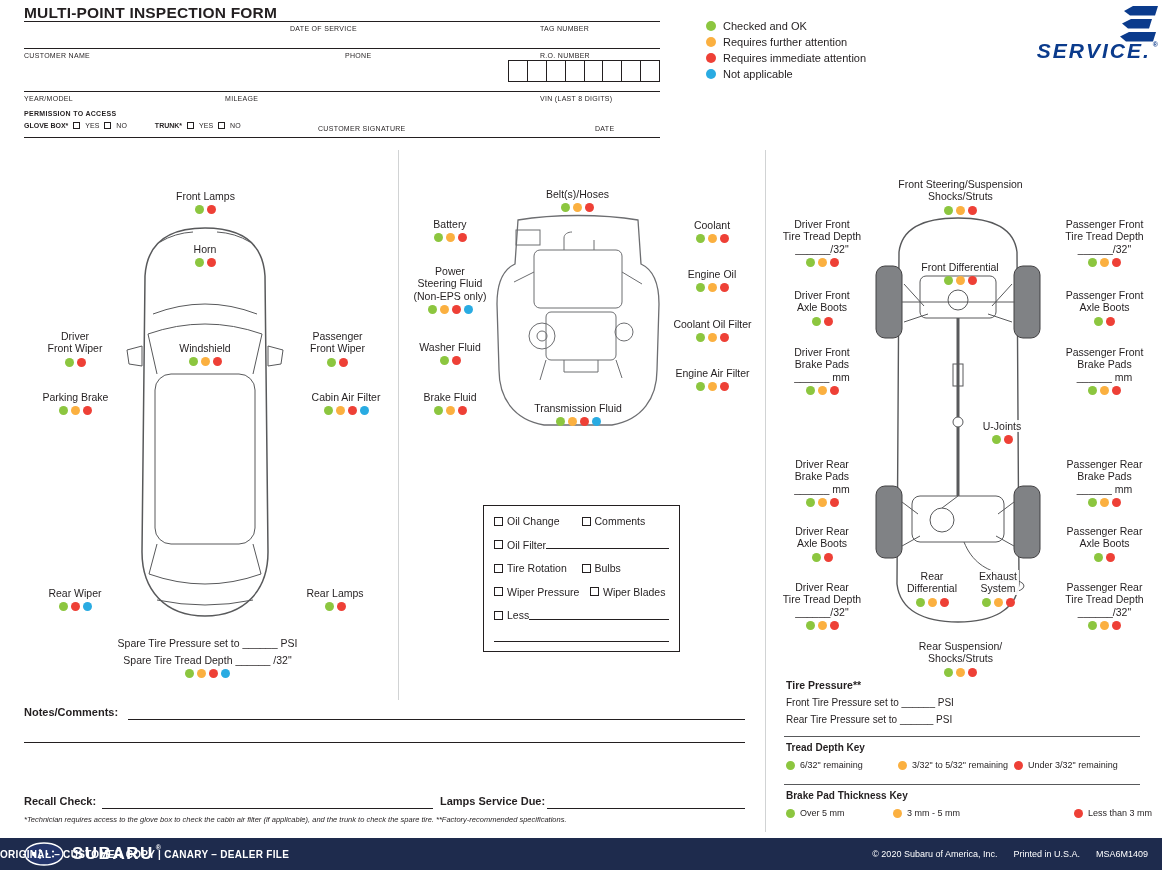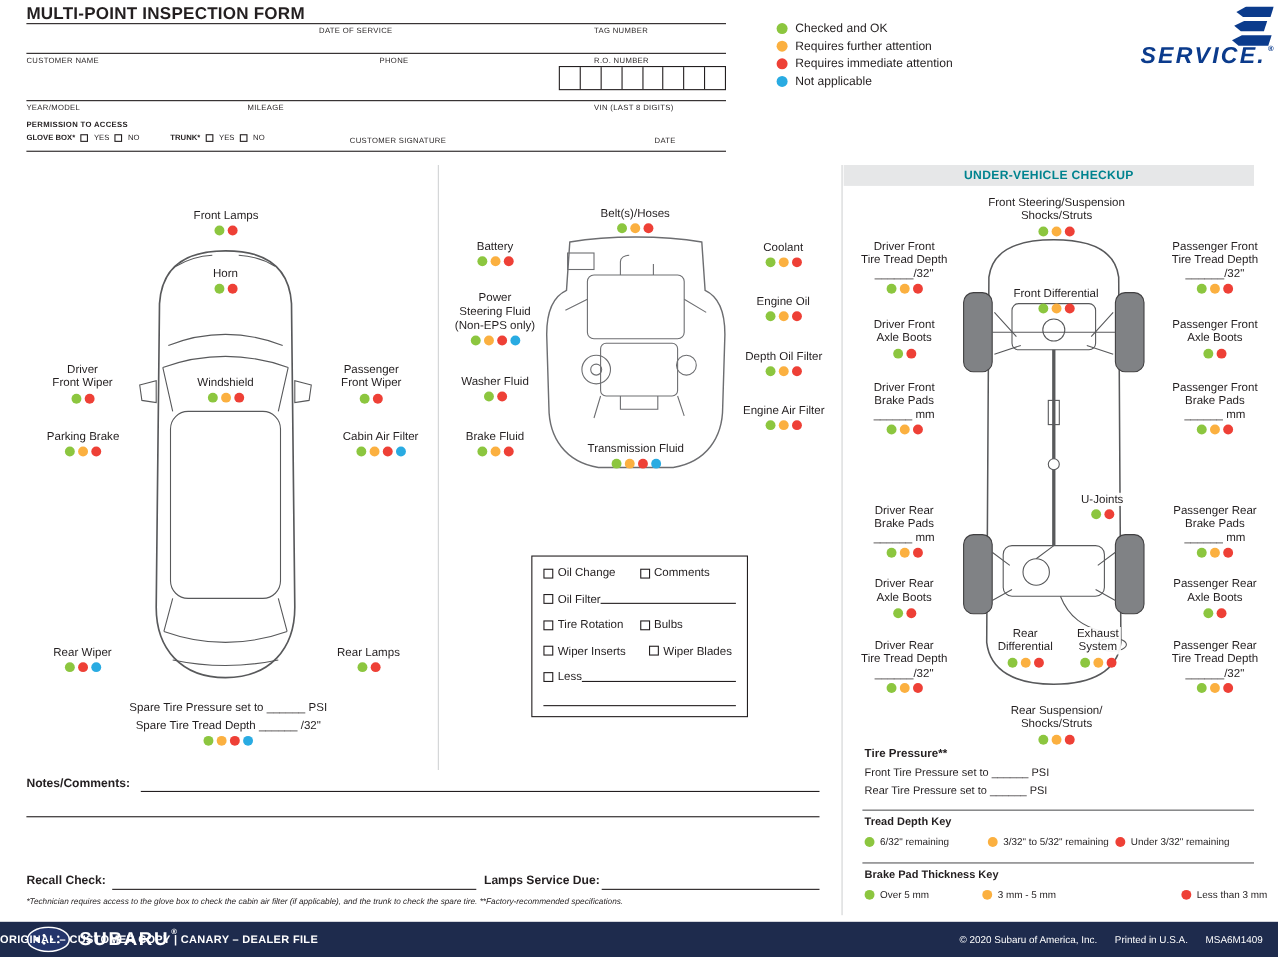--- a/index.html
+++ b/index.html
@@ -141,21 +141,20 @@
         <polygon points="2,17.5 11,13 32,13 29,22.5 8,22.5" fill="#0B3B8C"></polygon>
         <polygon points="0,30.5 9,26 36,26 33,35.5 6,35.5" fill="#0B3B8C"></polygon>
       </svg>
     </div>
     <div class="logo-service-row">
       <span class="logo-service">SERVICE.</span>
       <span class="logo-reg">®</span>
     </div>
   </div>
 
-  <div class="band" style="left:767px;width:373px">UNDER-VEHICLE CHECKUP</div>
   <div class="vsep" style="left:398px;top:150px;height:550px"></div>
   <div class="vsep" style="left:765px;top:150px;height:682px"></div>
 
   <svg class="drawing" style="left:115px;top:222px" width="180" height="400" viewBox="0 0 180 400">
     <path d="M90,6 C128,6 148,22 150,54 L153,330 C153,368 130,394 90,394 C50,394 27,368 27,330 L30,54 C32,22 52,6 90,6 Z" fill="none" stroke="#58595B" stroke-width="1.5"></path>
     <path d="M45,20 Q60,11 78,10 M135,20 Q120,11 102,10" fill="none" stroke="#58595B"></path>
     <path d="M38,92 Q90,72 142,92" fill="none" stroke="#58595B"></path>
     <path d="M33,112 Q90,92 147,112 M33,112 L42,152 M147,112 L138,152" fill="none" stroke="#58595B"></path>
     <rect x="40" y="152" width="100" height="170" rx="16" fill="none" stroke="#58595B"></rect>
     <path d="M42,322 L34,352 M138,322 L146,352 M34,352 Q90,372 146,352" fill="none" stroke="#58595B"></path>
@@ -303,21 +302,21 @@
       </div>
   </div>
   <div class="item" style="left:405px;top:341px;width:90px">
     <div class="item-label">Washer Fluid</div>
     <div class="dots">
         <span class="dot" style="background: rgb(140, 198, 63);"></span>
         <span class="dot" style="background: rgb(238, 64, 54);"></span>
       </div>
   </div>
   <div class="item" style="left:665px;top:318px;width:95px">
-    <div class="item-label">Depth Oil Filter</div>
+    <div class="item-label">Coolant Oil Filter</div>
     <div class="dots">
         <span class="dot" style="background: rgb(140, 198, 63);"></span>
         <span class="dot" style="background: rgb(251, 176, 64);"></span>
         <span class="dot" style="background: rgb(238, 64, 54);"></span>
       </div>
   </div>
   <div class="item" style="left:405px;top:391px;width:90px">
     <div class="item-label">Brake Fluid</div>
     <div class="dots">
         <span class="dot" style="background: rgb(140, 198, 63);"></span>
@@ -367,21 +366,21 @@
         <span>Tire Rotation</span>
       </span>
       <span class="svc-cell">
         <span class="cbx"></span>
         <span>Bulbs</span>
       </span>
     </div>
     <div class="svc-row">
       <span class="svc-cell">
         <span class="cbx"></span>
-        <span>Wiper Inserts</span>
+        <span>Wiper Pressure</span>
       </span>
       <span class="svc-cell" style="width:auto">
         <span class="cbx"></span>
         <span>Wiper Blades</span>
       </span>
     </div>
     <div class="svc-row">
       <span class="svc-cell" style="width:auto">
         <span class="cbx"></span>
         <span>Less</span>
@@ -481,21 +480,21 @@
   <div class="item" style="left:1052px;top:346px;width:105px">
     <div class="item-label">Passenger Front
 Brake Pads
 ______ mm</div>
     <div class="dots">
         <span class="dot" style="background: rgb(140, 198, 63);"></span>
         <span class="dot" style="background: rgb(251, 176, 64);"></span>
         <span class="dot" style="background: rgb(238, 64, 54);"></span>
       </div>
   </div>
-  <div class="item overlay" style="left:962px;top:448px;width:80px">
+  <div class="item overlay" style="left:962px;top:420px;width:80px">
     <div class="item-label">U-Joints</div>
     <div class="dots">
         <span class="dot" style="background: rgb(140, 198, 63);"></span>
         <span class="dot" style="background: rgb(238, 64, 54);"></span>
       </div>
   </div>
   <div class="item" style="left:772px;top:458px;width:100px">
     <div class="item-label">Driver Rear
 Brake Pads
 ______ mm</div>

